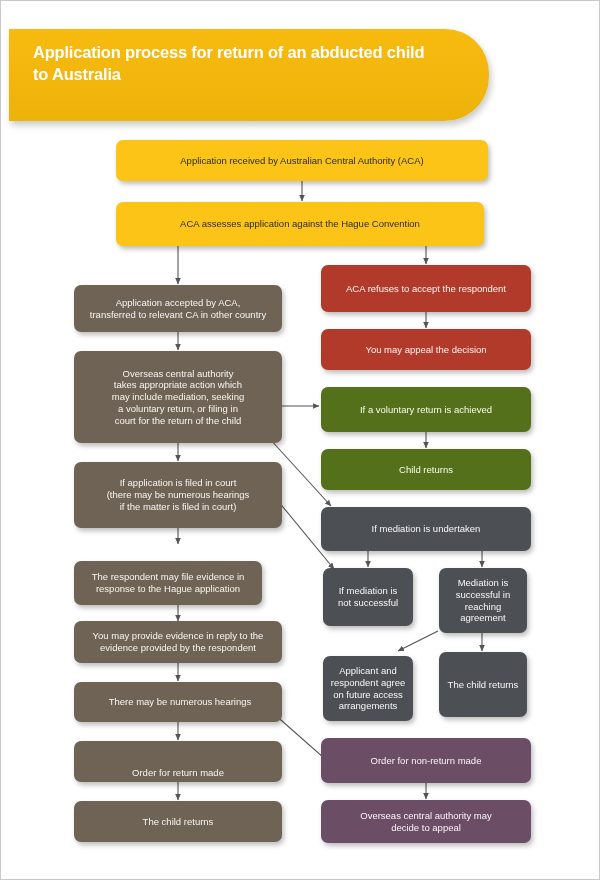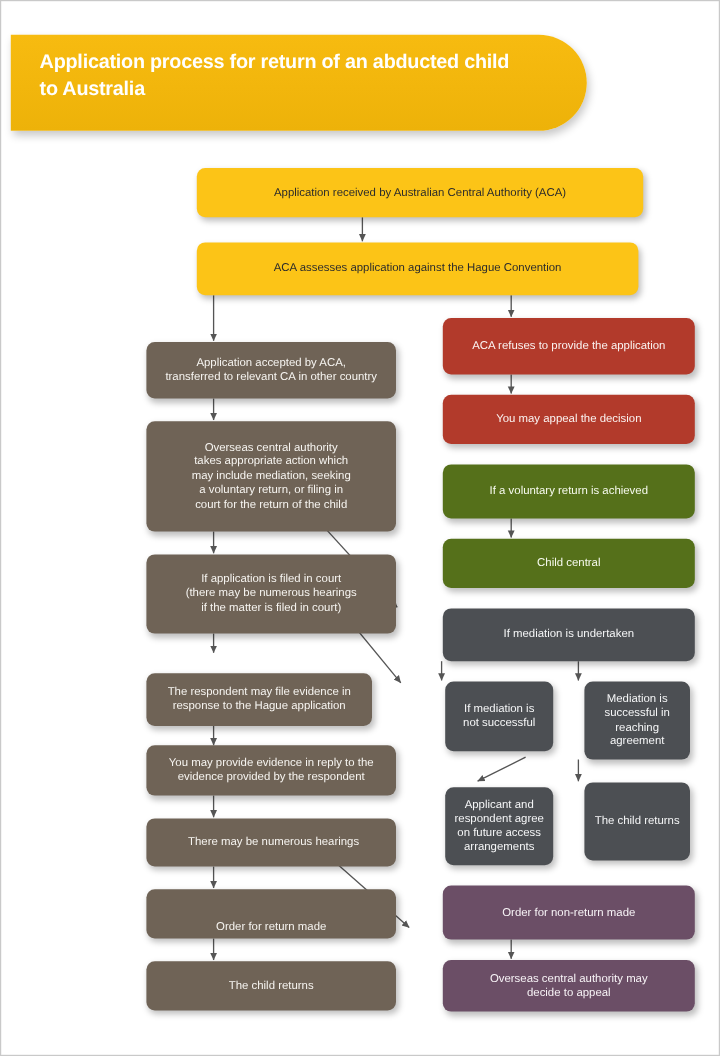--- a/index.html
+++ b/index.html
@@ -19,21 +19,21 @@
     box-sizing: border-box;
     overflow: hidden;
   }
 
   
   #title-banner {
     position: absolute;
     left: 8px;
     top: 28px;
     width: 480px;
-    height: 80px;
+    height: 92px;
     background: linear-gradient(180deg, #f7bb10 0%, #f2b60c 55%, #edb209 100%);
     border-radius: 0 44px 44px 0;
     box-shadow: 2px 4px 7px rgba(0,0,0,0.22);
     box-sizing: border-box;
     padding: 13px 60px 0 24px;
   }
   #title-banner .title-text {
     color: #ffffff;
     font-size: 16.5px;
     font-weight: bold;
@@ -47,21 +47,20 @@
     position: absolute;
     box-sizing: border-box;
     border-radius: 7px;
     display: flex;
     align-items: center;
     justify-content: center;
     text-align: center;
     box-shadow: 2px 3px 5px rgba(0,0,0,0.26);
     padding: 3px 7px;
     line-height: 1.24;
-    margin-left: 48px;
   }
   .node .label { display: block; white-space: pre-line; }
 
   .n-yellow { background: #fcc417; color: #2b2b2b; font-size: 9.5px; }
   .n-brown  { background: #6f6356; color: #f7f5f1; font-size: 9.5px; }
   .n-red    { background: #b23a2b; color: #fbf4f2; font-size: 9.5px; }
   .n-green  { background: #55701a; color: #f8fbf0; font-size: 9.5px; }
   .n-grey   { background: #4c4f53; color: #f6f7f8; font-size: 9.5px; }
   .n-purple { background: #6b4e66; color: #f8f4f7; font-size: 9.5px; }
 
@@ -177,33 +176,33 @@
 
   <div class="node n-brown" style="left:73px; top:740px; width:208px; height:41px;align-items:flex-end;">
     <span class="label">Order for return made</span>
   </div>
 
   <div class="node n-brown" style="left:73px; top:800px; width:208px; height:41px;">
     <span class="label">The child returns</span>
   </div>
 
   <div class="node n-red" style="left:320px; top:264px; width:210px; height:47px;">
-    <span class="label">ACA refuses to provide the application</span>
+    <span class="label">ACA refuses to accept the respondent</span>
   </div>
 
   <div class="node n-red" style="left:320px; top:328px; width:210px; height:41px;">
     <span class="label">You may appeal the decision</span>
   </div>
 
   <div class="node n-green" style="left:320px; top:386px; width:210px; height:45px;">
     <span class="label">If a voluntary return is achieved</span>
   </div>
 
   <div class="node n-green" style="left:320px; top:448px; width:210px; height:41px;">
-    <span class="label">Child central</span>
+    <span class="label">Child returns</span>
   </div>
 
   <div class="node n-grey" style="left:320px; top:506px; width:210px; height:44px;">
     <span class="label">If mediation is undertaken</span>
   </div>
 
   <div class="node n-grey" style="left:322px; top:567px; width:90px; height:58px;">
     <span class="label">If mediation is
 not successful</span>
   </div>

